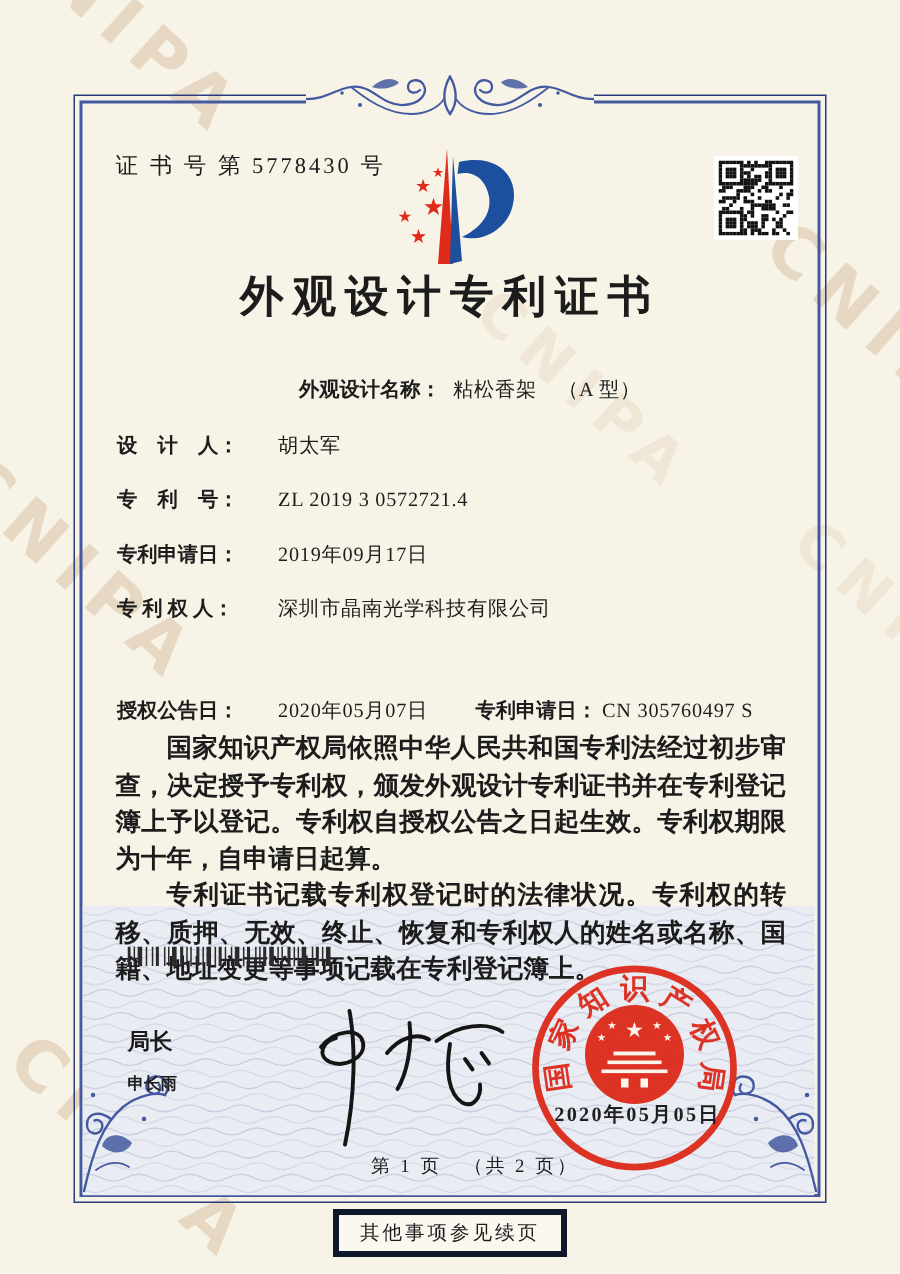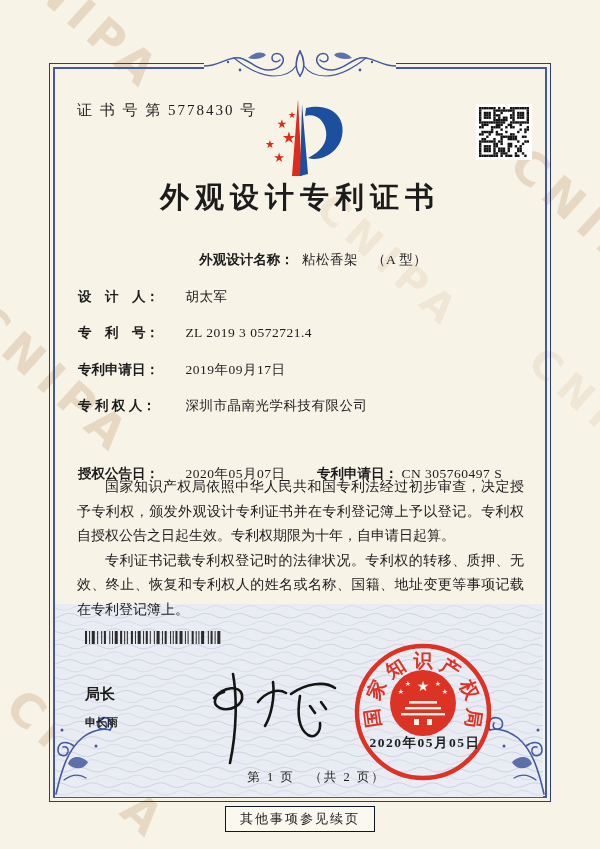--- a/index.html
+++ b/index.html
@@ -15,32 +15,32 @@
   .cert-no{position:absolute;left:77px;top:101px;font-size:15px;letter-spacing:2px;z-index:3;}
   .logo{position:absolute;left:252px;top:96px;z-index:3;}
   .qr{position:absolute;left:476px;top:104px;width:56px;height:56px;background:#fff;padding:3px;box-sizing:border-box;z-index:3;}
   .title{position:absolute;left:0;right:0;top:178px;text-align:center;font-size:29px;font-weight:bold;
         letter-spacing:6px;z-index:3;}
   .field-row{position:absolute;left:78px;right:56px;font-size:13.5px;z-index:3;white-space:nowrap;}
   .field-label{display:inline-block;min-width:104px;font-weight:bold;}
   .field-value{letter-spacing:.5px;}
   .addr .field-value{font-size:12px;letter-spacing:0;}
   .grant-right{position:absolute;left:239px;top:0;}
-  .body-text{position:absolute;left:77px;width:447px;top:475px;font-size:14px;line-height:24.5px;
-        text-align:justify;z-index:3;}
+  .body-text{position:absolute;left:77px;width:447px;top:487px;font-size:17px;line-height:24.5px;
+        text-align:justify;z-index:3;font-weight:bold;}
   .body-text p{margin:0;text-indent:2em;}
   .barcode{position:absolute;left:85px;top:631px;z-index:3;}
   .director-title{position:absolute;left:85px;top:685px;font-family:"Liberation Sans","DejaVu Sans",sans-serif;
         font-weight:bold;font-size:15px;z-index:3;}
   .director-name{position:absolute;left:85px;top:715px;font-family:"Liberation Sans","DejaVu Sans",sans-serif;
         font-weight:bold;font-size:11px;z-index:3;}
   .signature{position:absolute;left:196px;top:666px;z-index:4;}
   .seal{position:absolute;left:348px;top:639px;z-index:4;opacity:.95;}
   .page-info{position:absolute;left:0;right:0;top:769px;text-align:center;font-size:12.5px;letter-spacing:2px;z-index:3;margin-left:33px;}
-  .note{position:absolute;left:50%;top:806px;transform:translateX(-50%);border:1px solid #0f172a;
+  .note{position:absolute;left:50%;top:806px;transform:translateX(-50%);border:4px solid #0f172a;
         background:#fbf8ef;padding:3px 14px;font-size:13px;letter-spacing:2px;z-index:3;white-space:nowrap;}
   .flourish-top{position:absolute;left:204px;top:46px;z-index:2;}
   .corner-br{position:absolute;left:486px;top:702px;z-index:2;}
   .corner-bl{position:absolute;left:54px;top:702px;transform:scaleX(-1);z-index:2;}
 </style>
 </head>
 <body>
 
 <div class="page">
 

